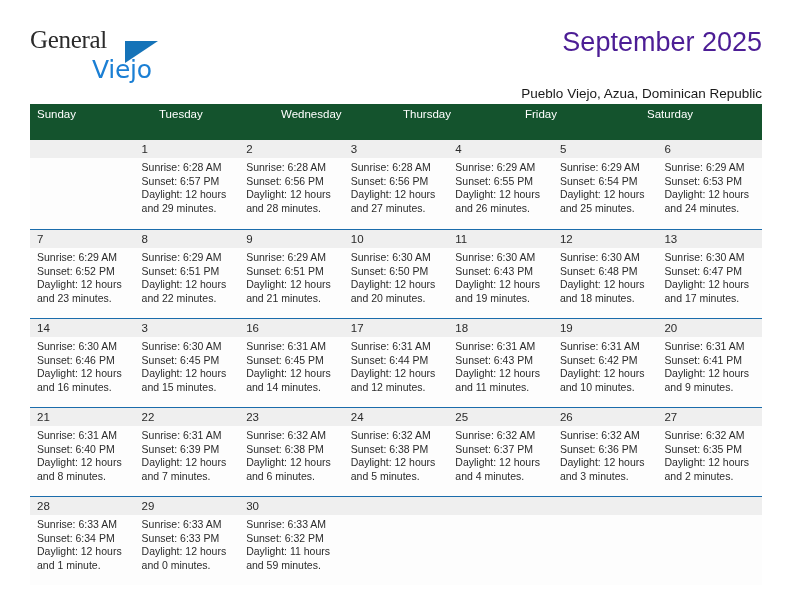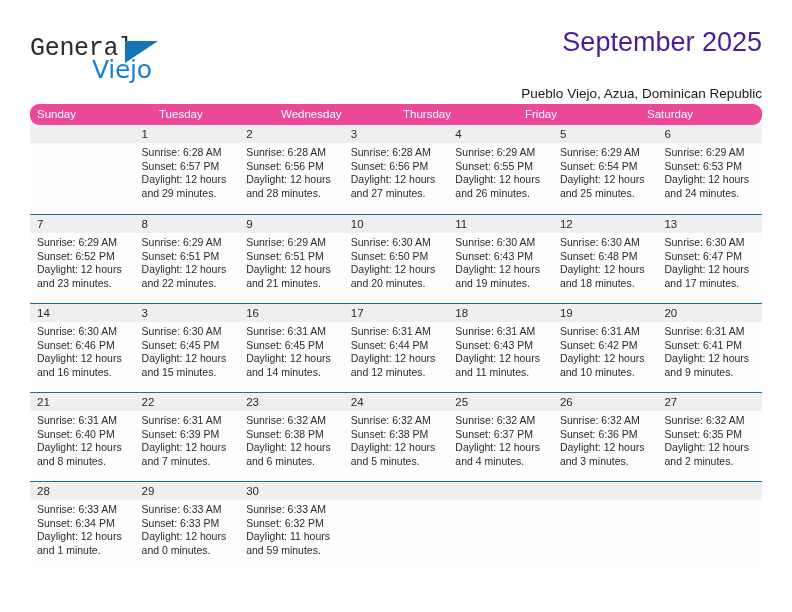--- a/index.html
+++ b/index.html
@@ -36,22 +36,21 @@
     width: 220px;
     height: 56px;
   }
   .logo-general {
     position: absolute;
     left: 0;
     top: 0;
     font-size: 25px;
     letter-spacing: -0.3px;
     color: #2b2b2b;
-    font-family: Liberation Mono, monospace;
-    margin-top: 8px;
+    font-family: Liberation Serif, serif;
   }
   .logo-tri {
     position: absolute;
     left: 95px;
     top: 15px;
     width: 0;
     height: 0;
     border-left: 33px solid #1573b8;
     border-bottom: 22px solid transparent;
   }
@@ -87,23 +86,22 @@
 
   
   .calendar {
     position: absolute;
     left: 30px;
     top: 104px;
     width: 732px;
   }
   .weekdays {
     display: flex;
-    background: #ec4899;
-    height: 21px;
-    border-radius: 9px;
+    background: #14532d;
+    height: 36px;
   }
   .weekday {
     flex: 1 1 0;
     color: #ffffff;
     font-size: 11.5px;
     line-height: 21px;
     padding-left: 7px;
     box-sizing: border-box;
     white-space: nowrap;
     overflow: hidden;

